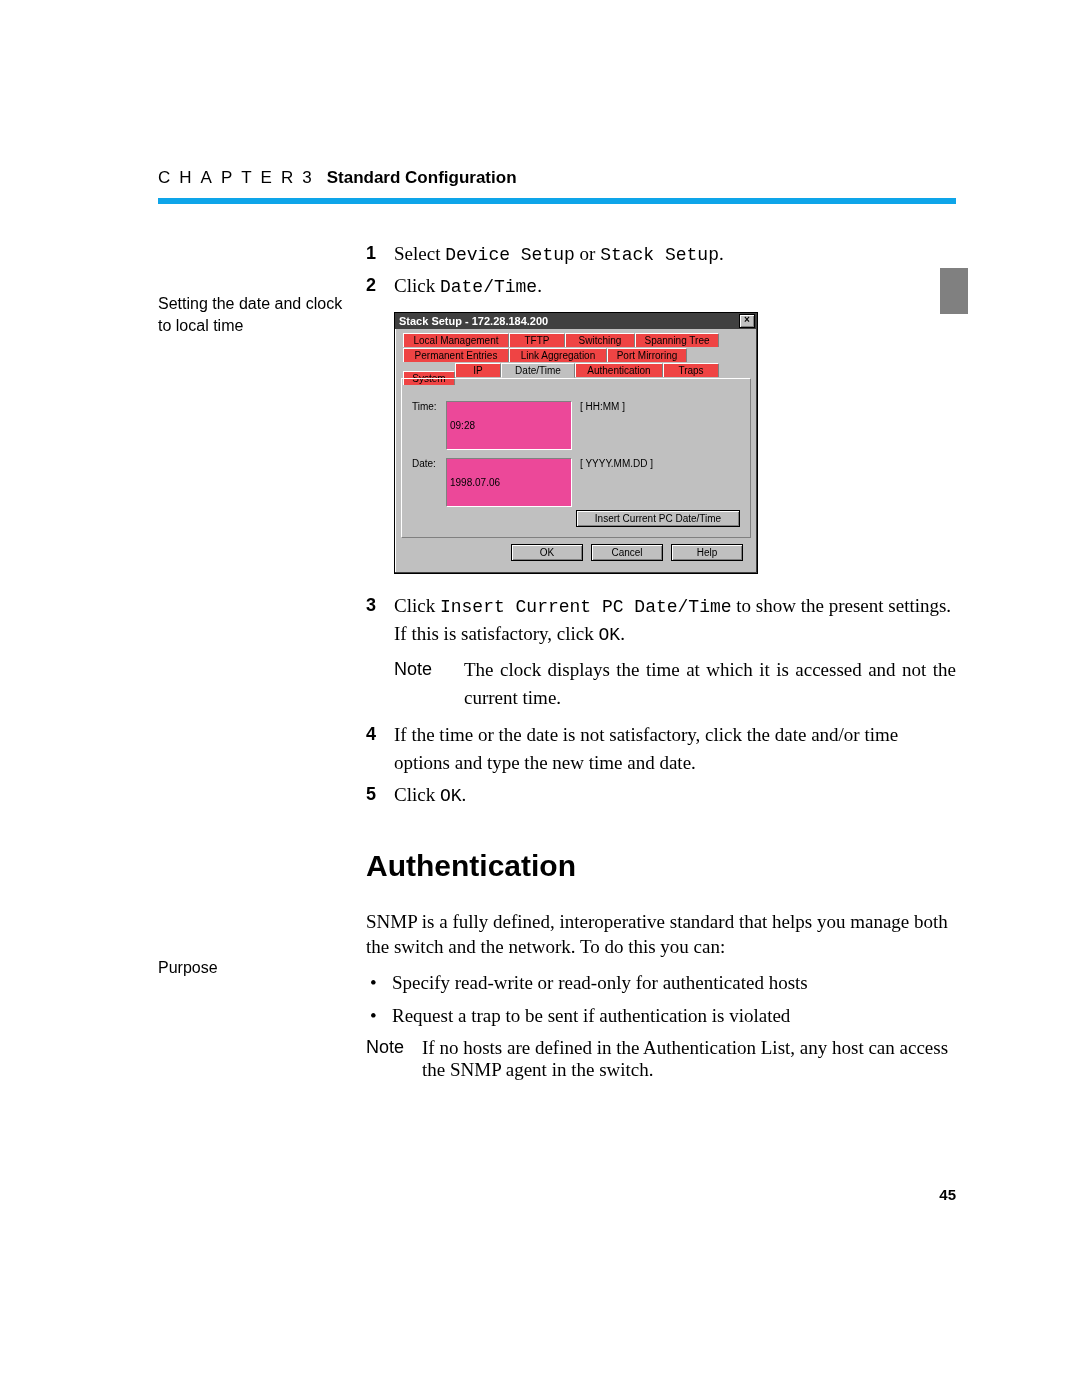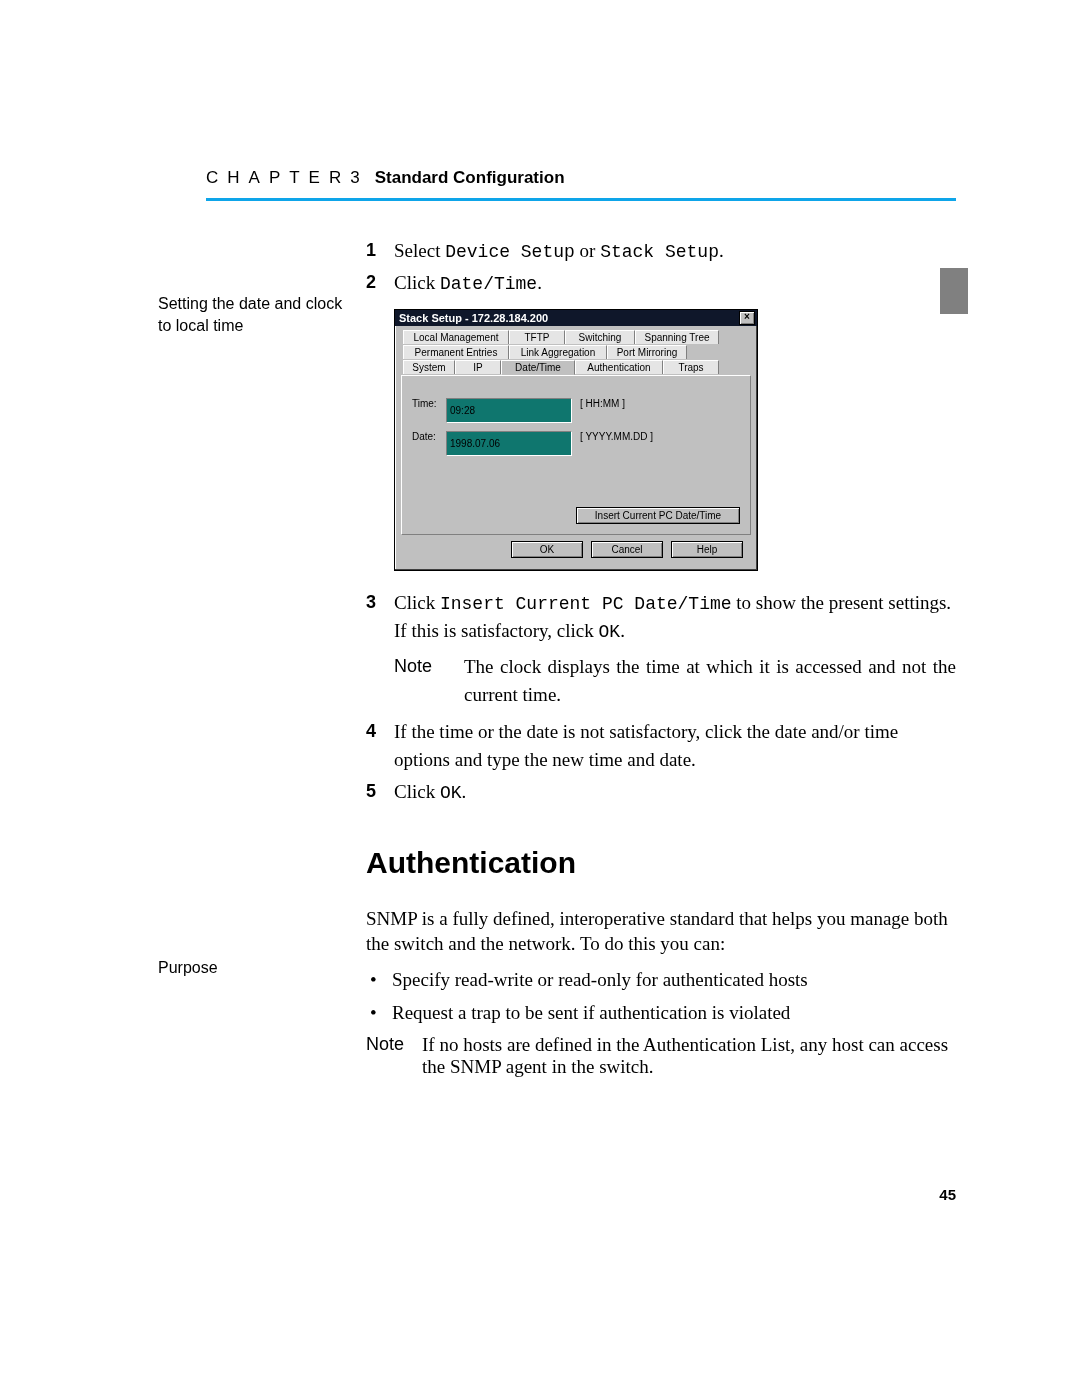--- a/index.html
+++ b/index.html
@@ -20,24 +20,23 @@
     position: absolute;
     top: 268px;
     right: 112px;
     width: 28px;
     height: 46px;
     background: #808080;
   }
   .running-head {
     display: flex;
     align-items: baseline;
-    border-bottom: 3px solid #0ea5e9;
+    border-bottom: 6px solid #0ea5e9;
     padding-bottom: 10px;
     margin-bottom: 36px;
-    margin-left: 48px;
   }
   .running-head .chapter {
     font-family: Arial, Helvetica, sans-serif;
     letter-spacing: 9px;
     font-size: 17px;
   }
   .running-head .title {
     font-family: Arial, Helvetica, sans-serif;
     font-weight: bold;
     font-size: 17px;
@@ -136,21 +135,21 @@
   .win {
     width: 362px;
     margin: 10px 0 18px 28px;
     font-family: "MS Sans Serif", Arial, sans-serif;
     font-size: 10px;
     border: 1px solid #000;
     background: #c0c0c0;
     box-shadow: inset -1px -1px 0 #404040, inset 1px 1px 0 #fff;
   }
   .win-title {
-    background: #0f172a;
+    background: #404040;
     color: #fff;
     display: flex;
     justify-content: space-between;
     align-items: center;
     padding: 1px 2px 1px 4px;
     font-size: 11px;
     font-weight: bold;
   }
   .win-close {
     width: 14px;
@@ -165,38 +164,38 @@
   }
   .win-body {
     padding: 4px 6px 8px 6px;
   }
   .tab-strip {
     position: relative;
     height: 45px;
   }
   .tab {
     position: absolute;
-    background: #e5e5e5;
+    background: #ef4444;
     border: 1px solid #808080;
     border-top-color: #fff;
     border-left-color: #fff;
     border-bottom: none;
     padding: 1px 0;
     text-align: center;
     font-size: 10px;
     white-space: nowrap;
   }
   .tab.t1r1 { top:0; left:2px;  width:104px; }
   .tab.t2r1 { top:0; left:108px; width:54px; }
   .tab.t3r1 { top:0; left:164px; width:68px; }
   .tab.t4r1 { top:0; left:234px; width:82px; }
   .tab.t1r2 { top:15px; left:2px;  width:104px; }
   .tab.t2r2 { top:15px; left:108px; width:96px; }
   .tab.t3r2 { top:15px; left:206px; width:78px; }
-  .tab.t1r3 { top:30px; left:2px;  width:50px; }
+  .tab.t1r3 { top:38px; left:2px;  width:50px; }
   .tab.t2r3 { top:30px; left:54px; width:44px; }
   .tab.t3r3 { top:30px; left:100px; width:72px; background:#c0c0c0; border-bottom:1px solid #c0c0c0; font-weight: normal;}
   .tab.t4r3 { top:30px; left:174px; width:86px; }
   .tab.t5r3 { top:30px; left:262px; width:54px; }
   .tab-panel {
     border: 1px solid #fff;
     border-right-color: #808080;
     border-bottom-color: #808080;
     padding: 22px 10px 10px 10px;
     height: 160px;
@@ -207,25 +206,25 @@
     display: flex;
     margin-bottom: 8px;
     font-size: 10px;
   }
   .field-row .lbl { width: 34px; }
   .field-row input {
     width: 118px;
     height: 15px;
     font-family: inherit;
     font-size: 10px;
-    padding: 4px 3px;
+    padding: 16px 3px;
     border: 1px solid #808080;
     border-right-color: #fff;
     border-bottom-color: #fff;
-    background: #0f766e;
+    background: #ec4899;
   }
   .field-row .hint { margin-left: 8px; }
   .btn {
     display: inline-block;
     background: #c0c0c0;
     border: 1px solid #000;
     box-shadow: inset 1px 1px 0 #fff, inset -1px -1px 0 #808080;
     font-size: 10px;
     padding: 2px 8px;
     text-align: center;

